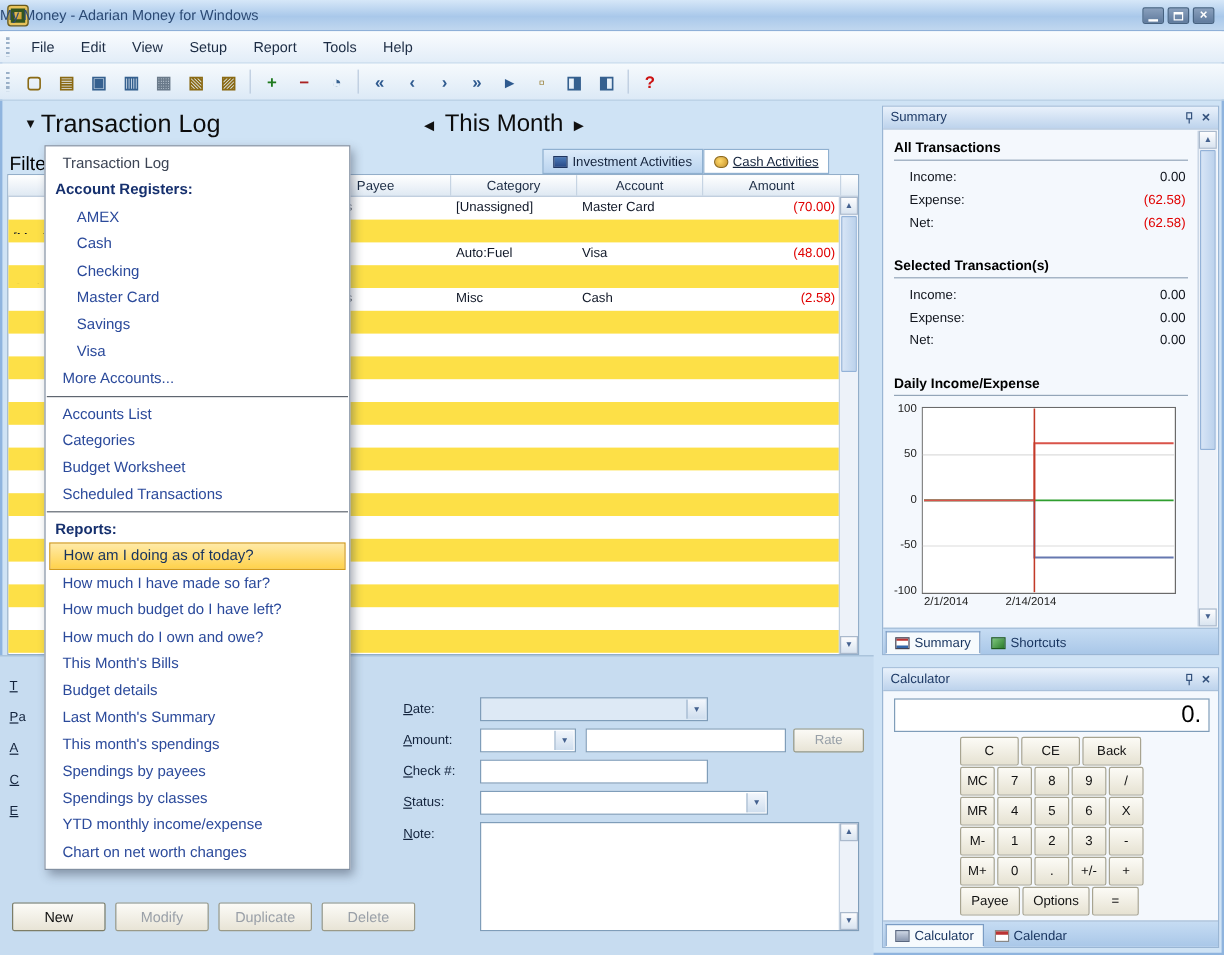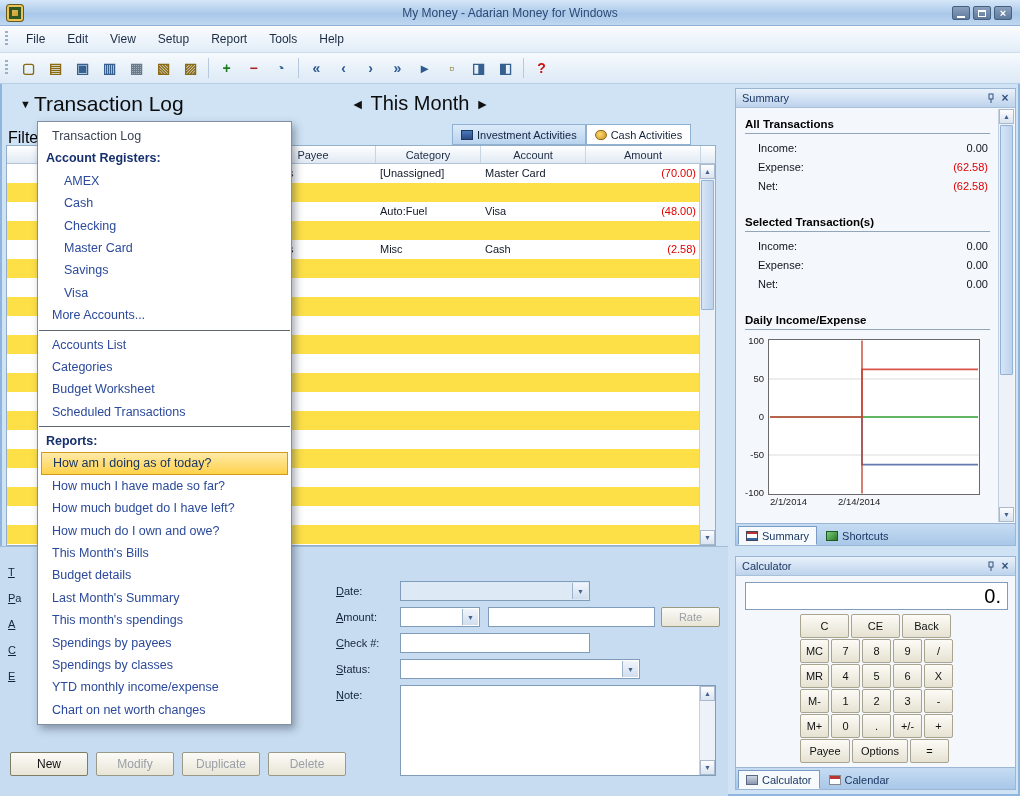--- a/index.html
+++ b/index.html
@@ -7,21 +7,21 @@
   body { position:relative; font-family:"Liberation Sans", sans-serif; background:#cfe3f5;
          box-shadow: inset 0 0 0 2px #8fb4de; }
 
   
   .titlebar { position:absolute; left:0; top:0; width:1020px; height:26px;
     background:linear-gradient(180deg,#d6e7f8,#a9c8ea 55%,#c0d7ef); border-bottom:1px solid #8fb0d8;
     display:flex; align-items:center; }
   .appicon { position:absolute; left:6px; top:4px; width:18px; height:18px;
     background:linear-gradient(135deg,#f4d27a,#b8860b); border:1px solid #6a5a1a; border-radius:3px;
     box-shadow: inset 0 0 0 2px #e8c35a, inset 0 0 0 5px #33551f; }
-  .title { position:absolute; left:0; right:0; text-align:center; font-size:12px; color:#2c4a74; }
+  .title { position:absolute; left:0; right:0; text-align:left; font-size:12px; color:#2c4a74; }
   .winbtns { position:absolute; right:8px; top:6px; display:flex; }
   .wbtn { width:18px; height:14px; margin-left:3px; background:linear-gradient(#8aa0bd,#5f7a9d);
     border:1px solid #46617f; border-radius:2px; display:flex; align-items:center; justify-content:center; color:#fff; }
   .g-min { width:8px; height:2px; background:#fff; margin-top:7px; }
   .g-max { width:8px; height:7px; border:1px solid #fff; border-top-width:2px; }
   .g-x { font-size:11px; line-height:10px; font-weight:bold; }
 
   
   .menubar { position:absolute; left:0; top:26px; width:1020px; height:27px;
     background:linear-gradient(#fafcfe,#e2edf8); border-bottom:1px solid #cddcec; display:flex; align-items:center; }
@@ -42,21 +42,21 @@
   .htitle { font-size:21px; color:#0c0c0c; }
   .hperiod { position:absolute; left:335px; top:92px; width:170px; display:flex; align-items:center; justify-content:center; gap:6px; }
   .parrow { font-size:14px; color:#111; }
   .ptitle { font-size:20px; color:#0c0c0c; }
   .filter { position:absolute; left:8px; top:129px; font-size:16px; color:#000000; }
 
   
   .atabs { position:absolute; left:452px; top:124px; display:flex; }
   .atab { display:flex; align-items:center; gap:4px; padding:0 8px; height:21px; font-size:11px;
     color:#14233c; border:1px solid #8fb0d0; background:linear-gradient(#dcebfa,#b9d3ee); }
-  .atab.active { background:#fff; }
+  .atab.active { background:#fff;text-decoration:underline; }
   .tabicon { width:12px; height:10px; display:inline-block; }
   .investment-icon { background:linear-gradient(#4a7ab8,#2a4a86); border:1px solid #1e3560; }
   .cash-icon { background:radial-gradient(circle at 40% 40%,#ffd96a,#c8922a); border:1px solid #8f6a1a; border-radius:50%/60%; }
   .summary-tab-icon { background:#fff; border:1px solid #445; box-shadow:inset 0 2px 0 #b33, inset 0 -2px 0 #36a; }
   .shortcuts-tab-icon { background:linear-gradient(135deg,#7ec87e,#2a7a2a); border:1px solid #1e5a1e; }
   .calculator-tab-icon { background:linear-gradient(#cdd6e4,#8a98b0); border:1px solid #5a6880; }
   .calendar-tab-icon { background:#fff; border:1px solid #888; box-shadow:inset 0 3px 0 #b33; }
 
   
   .table { position:absolute; left:6px; top:145px; width:710px; height:401px; background:#fff; border:1px solid #93aec9; }

